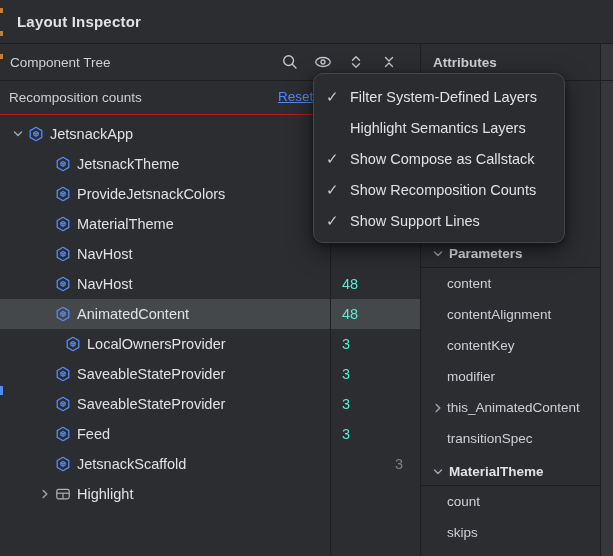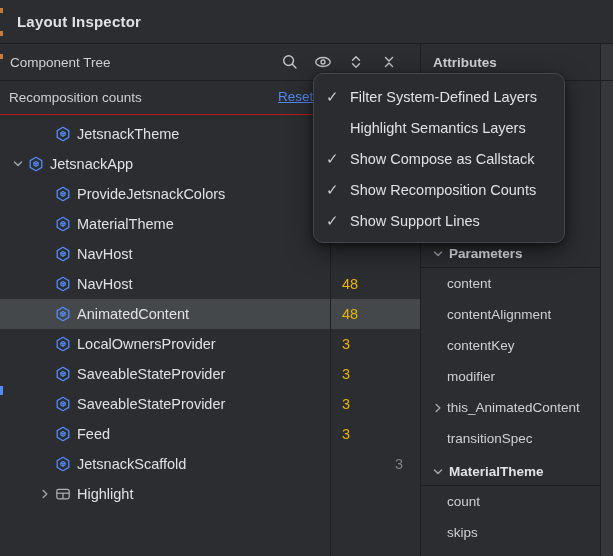--- a/index.html
+++ b/index.html
@@ -22,21 +22,21 @@
   .recomp-row{position:absolute;left:0;top:37px;width:100%;height:34px;border-bottom:1px solid #b91c1c;
     display:flex;align-items:center;padding-left:9px;box-sizing:border-box;font-size:13.5px;color:#ced0d6;}
   .reset-link{position:absolute;left:278px;top:8px;color:#548af7;text-decoration:underline;cursor:pointer;font-size:13.5px;}
 
   .tree-rows{position:absolute;left:0;top:75px;width:100%;}
   .tree-row{position:relative;height:30px;display:flex;align-items:center;box-sizing:border-box;cursor:default;}
   .tree-row.selected{background:#45484b;}
   .twisty{width:20px;height:16px;display:inline-flex;align-items:center;justify-content:center;flex:none;}
   .node-icon{width:16px;height:16px;flex:none;display:inline-flex;margin-right:6px;}
   .tree-label{font-size:14.5px;color:#dfe1e5;white-space:nowrap;}
-  .tree-count{position:absolute;left:342px;font-size:14.5px;color:#eab308;}
+  .tree-count{position:absolute;left:342px;font-size:14.5px;color:#5eead4;}
   .tree-count.dim{left:auto;right:17px;color:#7d8188;}
 
   
   .vline{position:absolute;width:1px;background:#1e1f22;}
   .count-col-divider{left:330px;top:81px;height:475px;z-index:2;}
   .panel-divider{left:420px;top:44px;height:512px;z-index:2;}
   .hline-81{position:absolute;left:421px;top:80px;width:192px;height:1px;background:#1e1f22;z-index:3;}
 
   
   .attr-panel{position:absolute;left:421px;top:44px;width:180px;height:512px;}
@@ -107,32 +107,20 @@
     <path d="M4.5 12.6 L8 9.1 L11.5 12.6" stroke="#c2c5cb" stroke-width="1.4" stroke-linecap="round" stroke-linejoin="round"></path>
   </svg>
           </div>
         </div>
     </div>
     <div class="recomp-row">
       <span>Recomposition counts</span>
       <a class="reset-link">Reset</a>
     </div>
     <div class="tree-rows" id="tree-rows">
-        <div class="tree-row" style="padding-left: 35px;">
-    <span class="twisty"></span>
-    <span class="node-icon">
-            <svg width="16" height="16" viewBox="0 0 16 16" fill="none">
-    <path d="M8 1.3 L13.8 4.6 V11.4 L8 14.7 L2.2 11.4 V4.6 Z" stroke="#548af7" stroke-width="1.3" stroke-linejoin="round"></path>
-    <path d="M8 5.4 L10.2 6.65 V9.1 L8 10.35 L5.8 9.1 V6.65 Z" stroke="#548af7" stroke-width="1.1" stroke-linejoin="round"></path>
-    <path d="M5.8 6.65 L8 7.9 L10.2 6.65 M8 7.9 V10.35" stroke="#548af7" stroke-width="1.1" stroke-linejoin="round"></path>
-  </svg>
-          </span>
-    <span class="tree-label">JetsnackTheme</span>
-    <span class="tree-count"></span>
-  </div>
         <div class="tree-row" style="padding-left: 8px;">
     <span class="twisty">
             <svg width="16" height="16" viewBox="0 0 16 16" fill="none">
     <path d="M4.5 6 L8 9.5 L11.5 6" stroke="#9da2ab" stroke-width="1.5" stroke-linecap="round" stroke-linejoin="round"></path>
   </svg>
           </span>
     <span class="node-icon">
             <svg width="16" height="16" viewBox="0 0 16 16" fill="none">
     <path d="M8 1.3 L13.8 4.6 V11.4 L8 14.7 L2.2 11.4 V4.6 Z" stroke="#548af7" stroke-width="1.3" stroke-linejoin="round"></path>
     <path d="M8 5.4 L10.2 6.65 V9.1 L8 10.35 L5.8 9.1 V6.65 Z" stroke="#548af7" stroke-width="1.1" stroke-linejoin="round"></path>
@@ -144,20 +132,32 @@
   </div>
         <div class="tree-row" style="padding-left: 35px;">
     <span class="twisty"></span>
     <span class="node-icon">
             <svg width="16" height="16" viewBox="0 0 16 16" fill="none">
     <path d="M8 1.3 L13.8 4.6 V11.4 L8 14.7 L2.2 11.4 V4.6 Z" stroke="#548af7" stroke-width="1.3" stroke-linejoin="round"></path>
     <path d="M8 5.4 L10.2 6.65 V9.1 L8 10.35 L5.8 9.1 V6.65 Z" stroke="#548af7" stroke-width="1.1" stroke-linejoin="round"></path>
     <path d="M5.8 6.65 L8 7.9 L10.2 6.65 M8 7.9 V10.35" stroke="#548af7" stroke-width="1.1" stroke-linejoin="round"></path>
   </svg>
           </span>
+    <span class="tree-label">JetsnackTheme</span>
+    <span class="tree-count"></span>
+  </div>
+        <div class="tree-row" style="padding-left: 35px;">
+    <span class="twisty"></span>
+    <span class="node-icon">
+            <svg width="16" height="16" viewBox="0 0 16 16" fill="none">
+    <path d="M8 1.3 L13.8 4.6 V11.4 L8 14.7 L2.2 11.4 V4.6 Z" stroke="#548af7" stroke-width="1.3" stroke-linejoin="round"></path>
+    <path d="M8 5.4 L10.2 6.65 V9.1 L8 10.35 L5.8 9.1 V6.65 Z" stroke="#548af7" stroke-width="1.1" stroke-linejoin="round"></path>
+    <path d="M5.8 6.65 L8 7.9 L10.2 6.65 M8 7.9 V10.35" stroke="#548af7" stroke-width="1.1" stroke-linejoin="round"></path>
+  </svg>
+          </span>
     <span class="tree-label">ProvideJetsnackColors</span>
     <span class="tree-count"></span>
   </div>
         <div class="tree-row" style="padding-left: 35px;">
     <span class="twisty"></span>
     <span class="node-icon">
             <svg width="16" height="16" viewBox="0 0 16 16" fill="none">
     <path d="M8 1.3 L13.8 4.6 V11.4 L8 14.7 L2.2 11.4 V4.6 Z" stroke="#548af7" stroke-width="1.3" stroke-linejoin="round"></path>
     <path d="M8 5.4 L10.2 6.65 V9.1 L8 10.35 L5.8 9.1 V6.65 Z" stroke="#548af7" stroke-width="1.1" stroke-linejoin="round"></path>
     <path d="M5.8 6.65 L8 7.9 L10.2 6.65 M8 7.9 V10.35" stroke="#548af7" stroke-width="1.1" stroke-linejoin="round"></path>
@@ -195,21 +195,21 @@
     <span class="node-icon">
             <svg width="16" height="16" viewBox="0 0 16 16" fill="none">
     <path d="M8 1.3 L13.8 4.6 V11.4 L8 14.7 L2.2 11.4 V4.6 Z" stroke="#548af7" stroke-width="1.3" stroke-linejoin="round"></path>
     <path d="M8 5.4 L10.2 6.65 V9.1 L8 10.35 L5.8 9.1 V6.65 Z" stroke="#548af7" stroke-width="1.1" stroke-linejoin="round"></path>
     <path d="M5.8 6.65 L8 7.9 L10.2 6.65 M8 7.9 V10.35" stroke="#548af7" stroke-width="1.1" stroke-linejoin="round"></path>
   </svg>
           </span>
     <span class="tree-label">AnimatedContent</span>
     <span class="tree-count">48</span>
   </div>
-        <div class="tree-row" style="padding-left: 35px; text-align: center;">
+        <div class="tree-row" style="padding-left: 45px; text-align: center;">
     <span class="twisty"></span>
     <span class="node-icon">
             <svg width="16" height="16" viewBox="0 0 16 16" fill="none">
     <path d="M8 1.3 L13.8 4.6 V11.4 L8 14.7 L2.2 11.4 V4.6 Z" stroke="#548af7" stroke-width="1.3" stroke-linejoin="round"></path>
     <path d="M8 5.4 L10.2 6.65 V9.1 L8 10.35 L5.8 9.1 V6.65 Z" stroke="#548af7" stroke-width="1.1" stroke-linejoin="round"></path>
     <path d="M5.8 6.65 L8 7.9 L10.2 6.65 M8 7.9 V10.35" stroke="#548af7" stroke-width="1.1" stroke-linejoin="round"></path>
   </svg>
           </span>
     <span class="tree-label">LocalOwnersProvider</span>
     <span class="tree-count">3</span>

